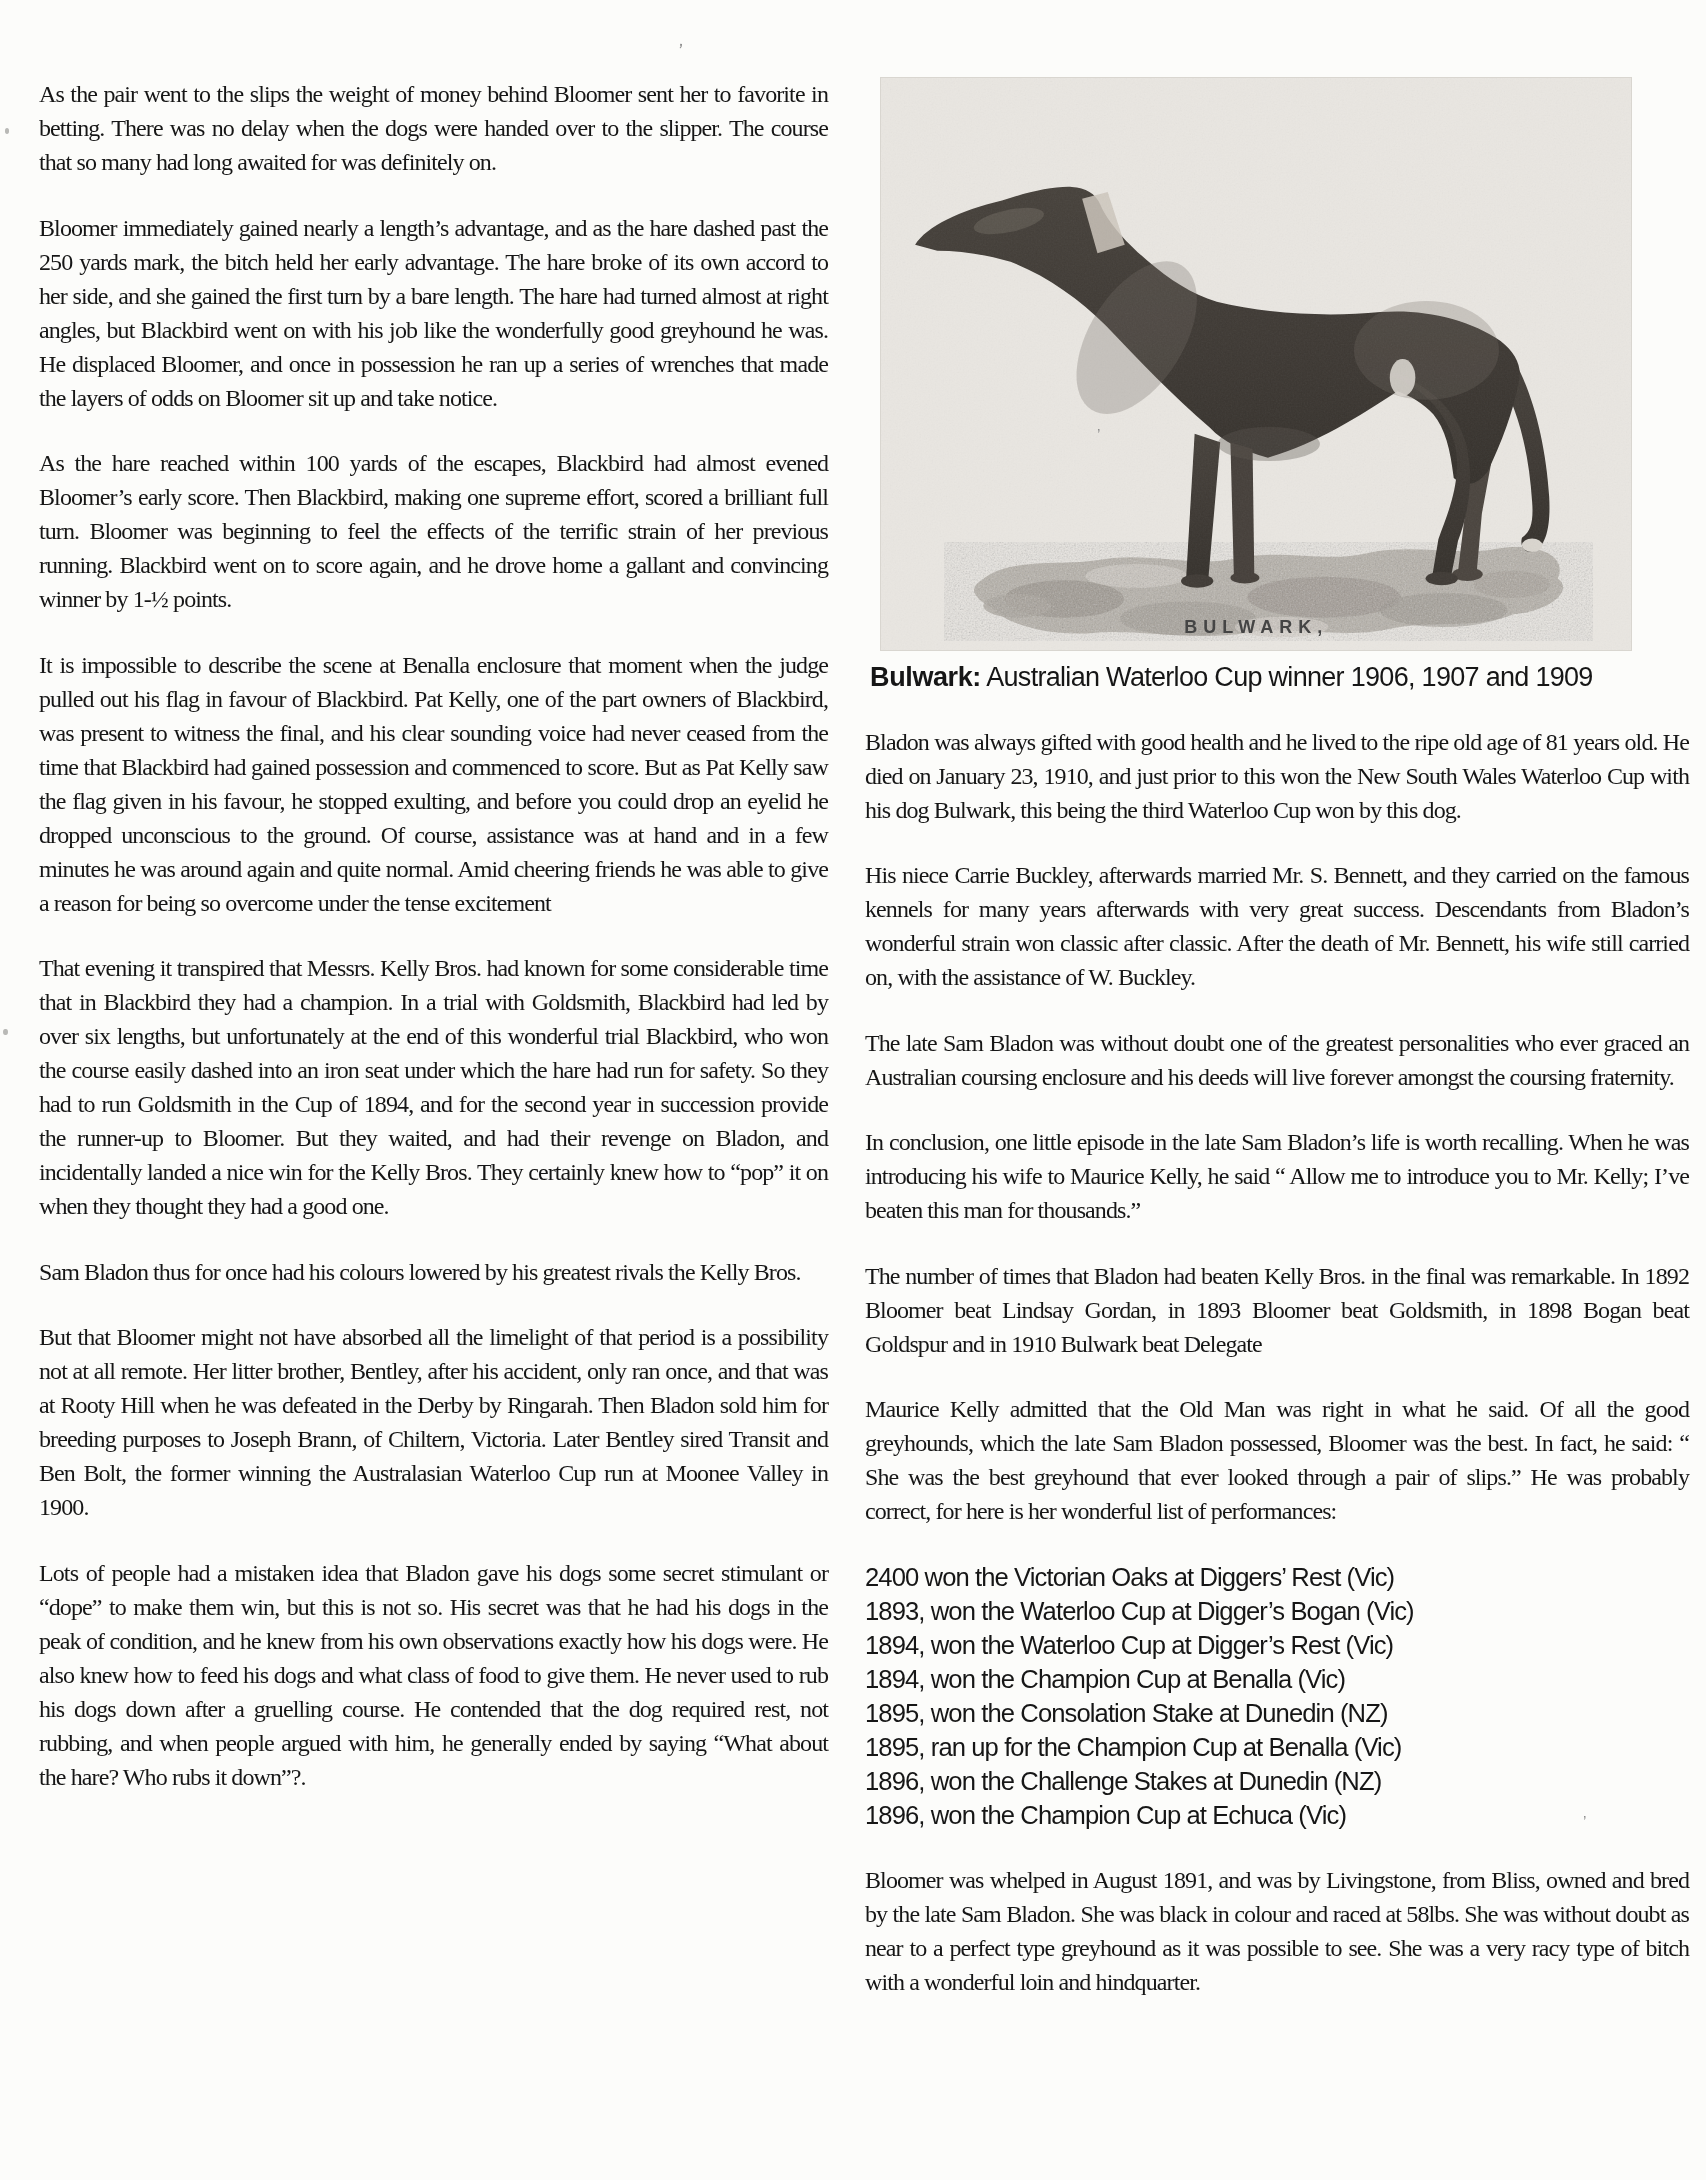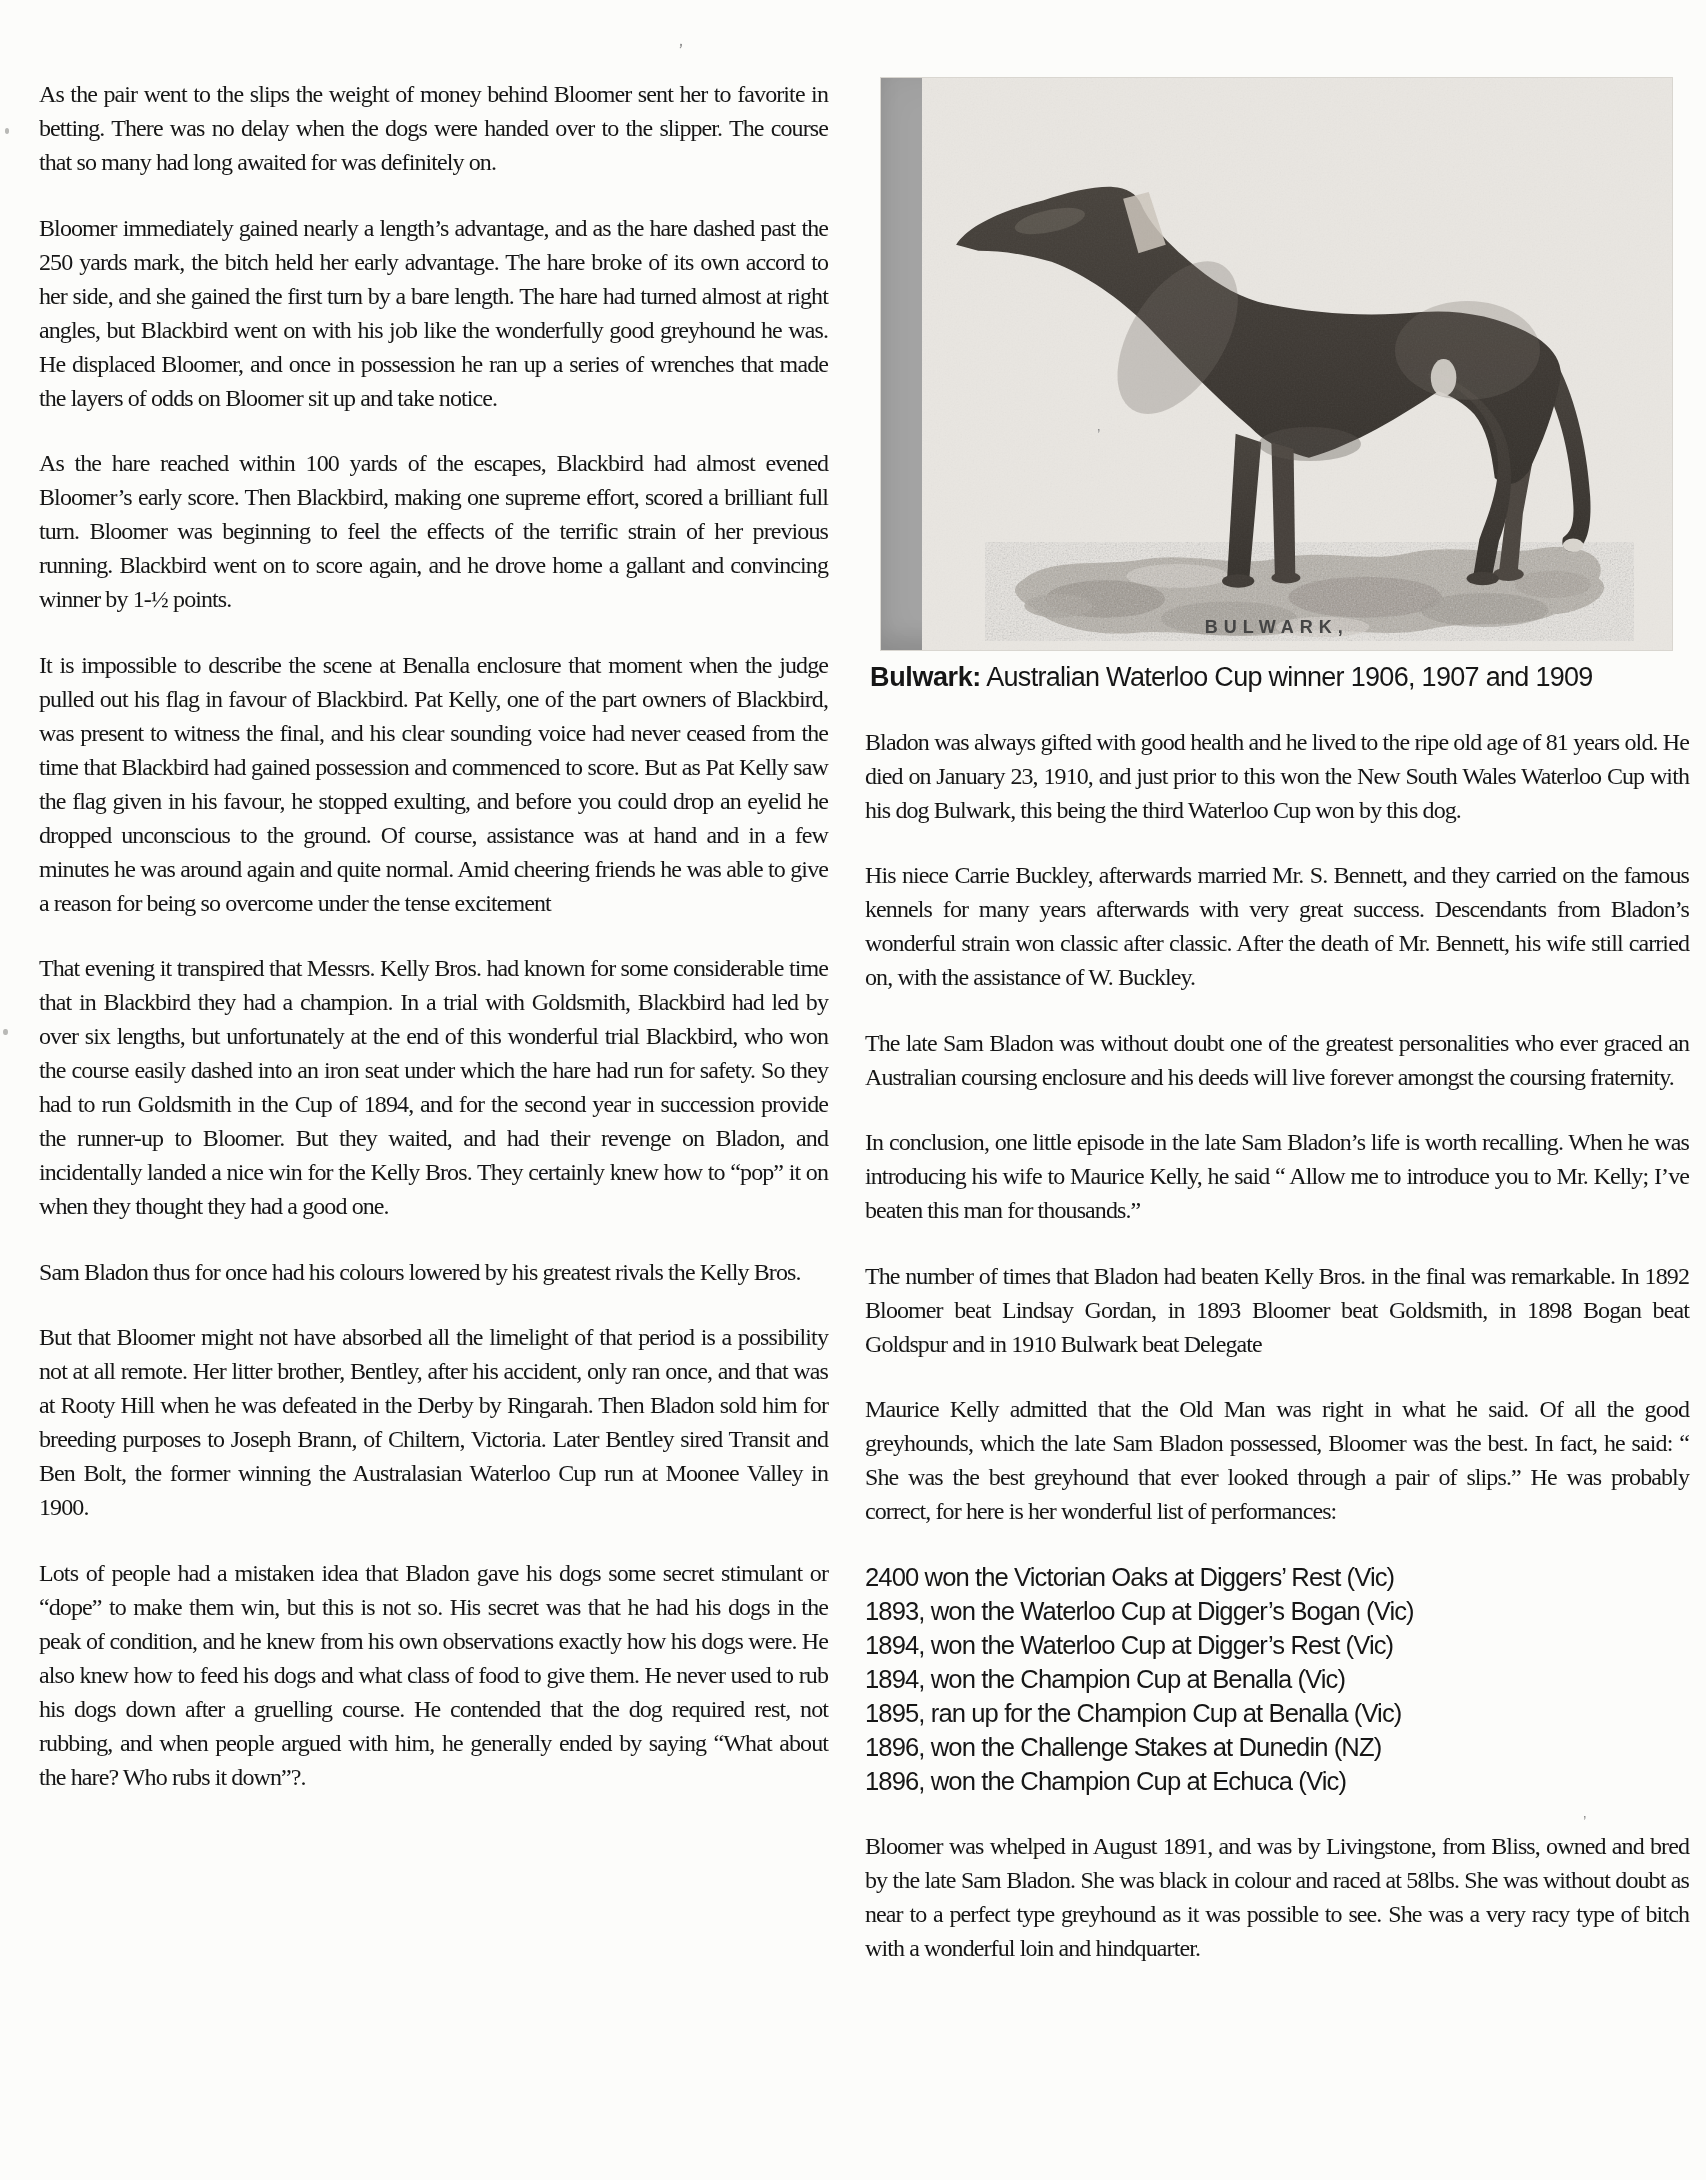--- a/index.html
+++ b/index.html
@@ -27,21 +27,20 @@
   }
   p.body:last-child{margin-bottom:0;}
   
   .photo{
     position:relative;
     width:750px;height:572px;
     margin:0 0 8.5px 15.3px;
     background:#a3a3a3;
     border:0.9px solid #d9d6d0;
     box-shadow:inset 0 -13.6px 19px rgba(0,0,0,0.10), inset 0 0 38px rgba(0,0,0,0.05);
-    padding-left:41px;
   }
   .photo svg{display:block;width:100%;height:100%;}
   .inner-caption{
     position:absolute;left:0;right:0;bottom:12px;
     text-align:center;
     font-size:18px;font-weight:bold;
     letter-spacing:6px;
     color:#454545;
   }
   .caption{
@@ -183,20 +182,21 @@
     <p class="body">The late Sam Bladon was without doubt one of the greatest personalities who ever graced an Australian coursing enclosure and his deeds will live forever amongst the coursing fraternity.</p>
     <p class="body">In conclusion, one little episode in the late Sam Bladon’s life is worth recalling. When he was introducing his wife to Maurice Kelly, he said “ Allow me to introduce you to Mr. Kelly; I’ve beaten this man for thousands.”</p>
     <p class="body">The number of times that Bladon had beaten Kelly Bros. in the final was remarkable. In 1892 Bloomer beat Lindsay Gordan, in 1893 Bloomer beat Goldsmith, in 1898 Bogan beat Goldspur and in 1910 Bulwark beat Delegate</p>
     <p class="body">Maurice Kelly admitted that the Old Man was right in what he said. Of all the good greyhounds, which the late Sam Bladon possessed, Bloomer was the best. In fact, he said: “ She was the best greyhound that ever looked through a pair of slips.” He was probably correct, for here is her wonderful list of performances:</p>
 
     <div class="perf-list">
       <div class="perf-line">2400 won the Victorian Oaks at Diggers’ Rest (Vic)</div>
       <div class="perf-line">1893, won the Waterloo Cup at Digger’s Bogan (Vic)</div>
       <div class="perf-line">1894, won the Waterloo Cup at Digger’s Rest (Vic)</div>
       <div class="perf-line">1894, won the Champion Cup at Benalla (Vic)</div>
+      <div class="perf-line">1895, won the Consolation Stake at Dunedin (NZ)</div>
       <div class="perf-line">1895, ran up for the Champion Cup at Benalla (Vic)</div>
       <div class="perf-line">1896, won the Challenge Stakes at Dunedin (NZ)</div>
       <div class="perf-line">1896, won the Champion Cup at Echuca (Vic)</div>
     </div>
 
     <p class="body">Bloomer was whelped in August 1891, and was by Livingstone, from Bliss, owned and bred by the late Sam Bladon. She was black in colour and raced at 58lbs. She was without doubt as near to a perfect type greyhound as it was possible to see. She was a very racy type of bitch with a wonderful loin and hindquarter.</p>
   </div>
 </div>
 
 <span class="artifact" style="left:678px;top:41px;transform:rotate(9deg);">’</span>

